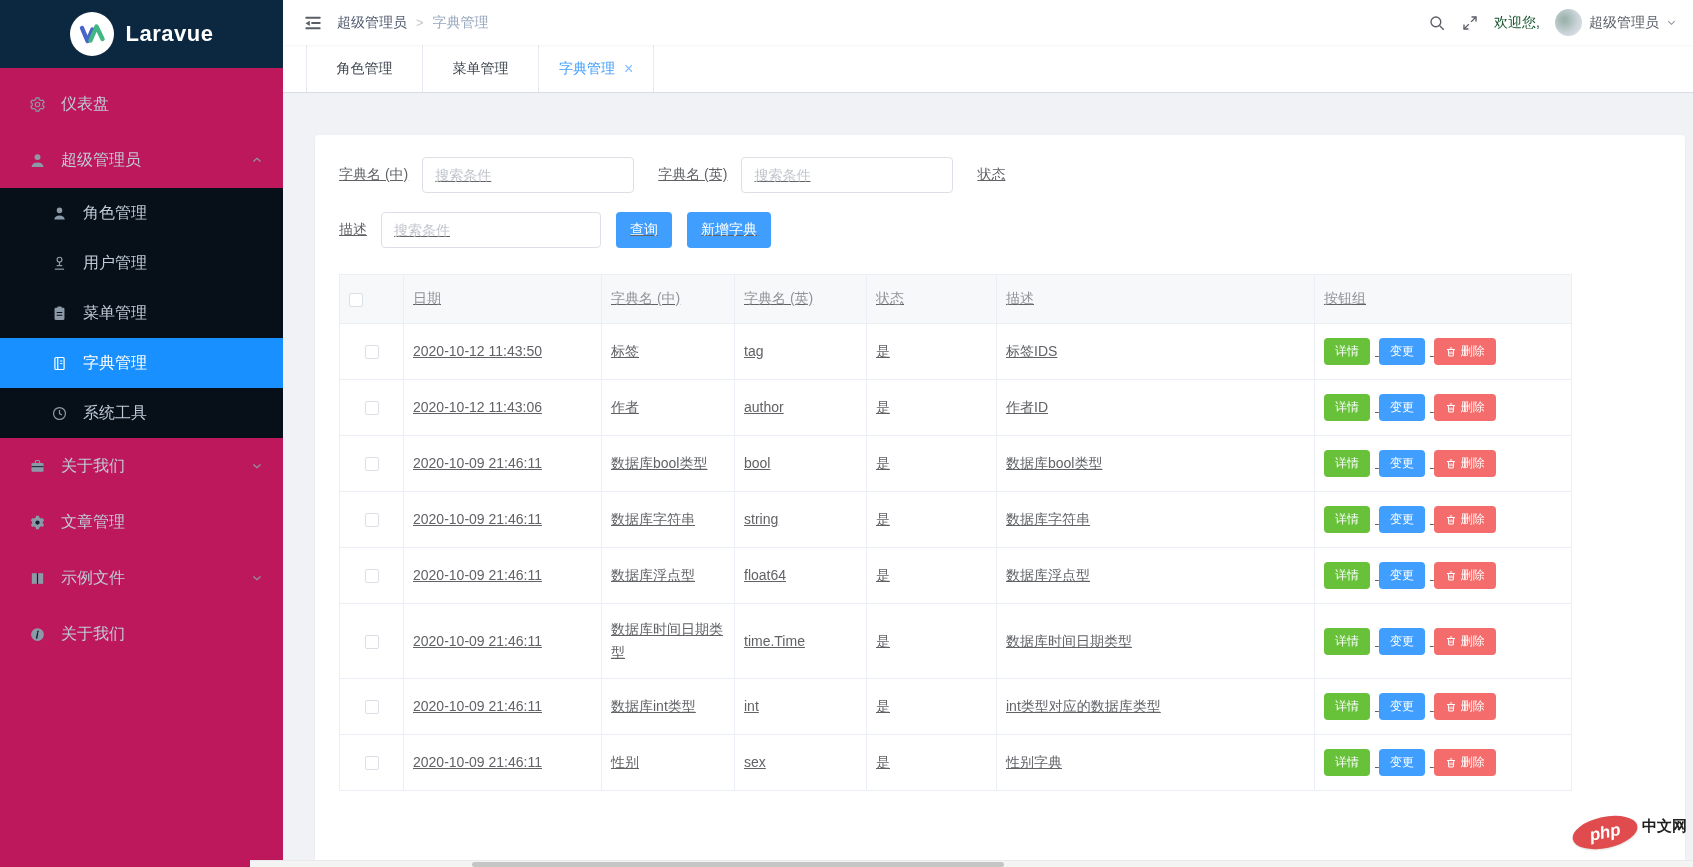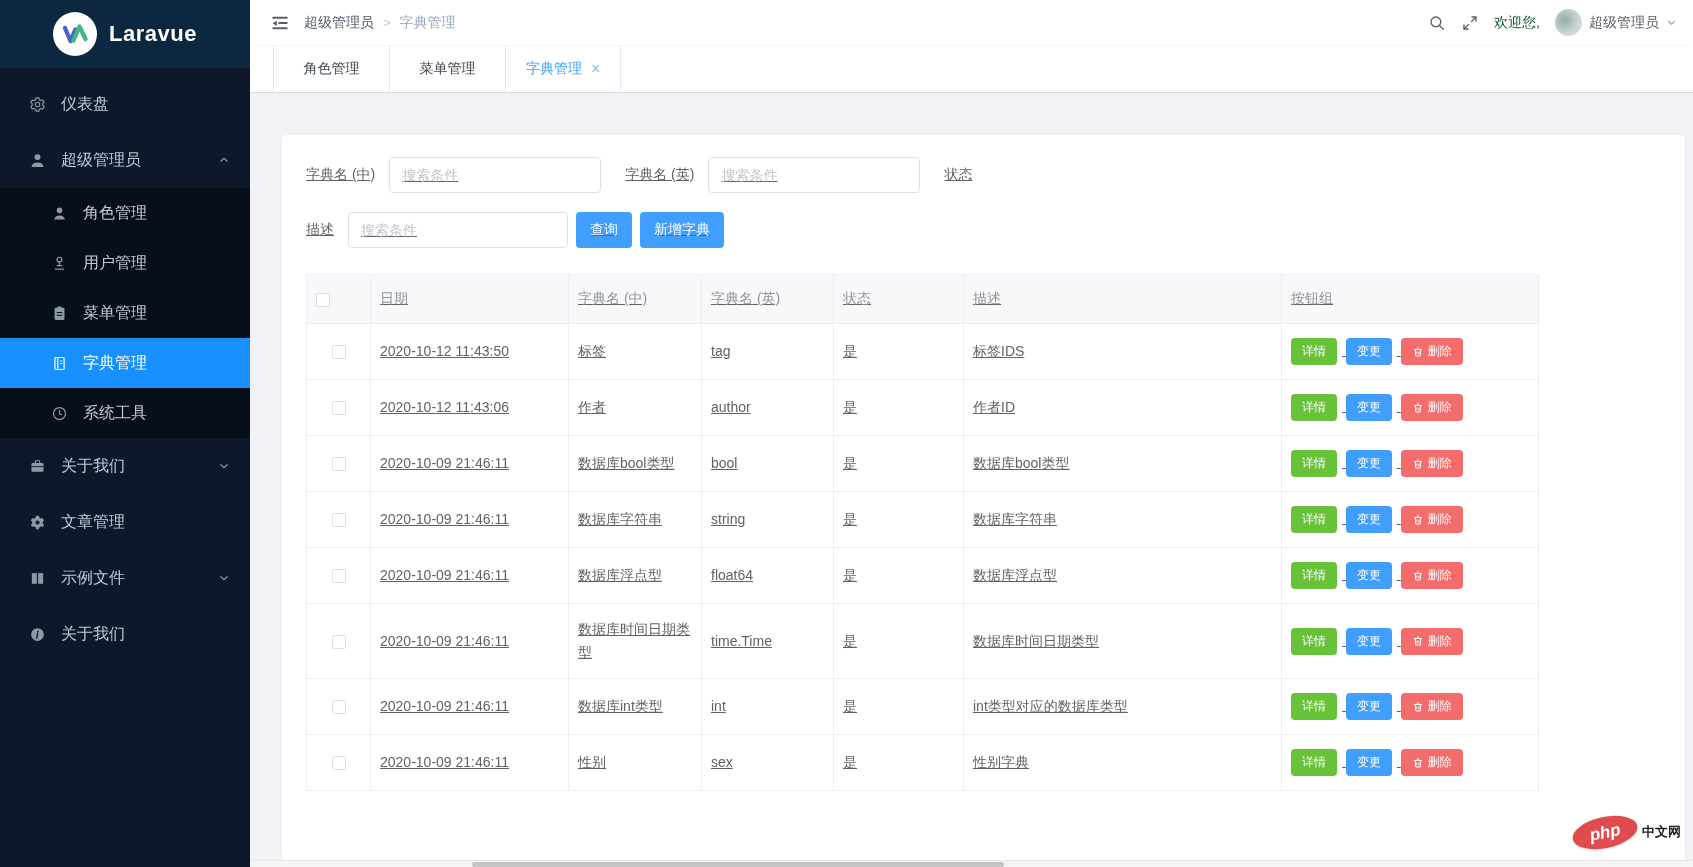--- a/index.html
+++ b/index.html
@@ -5,21 +5,21 @@
   * { box-sizing: border-box; }
   html,body { margin:0; padding:0; }
   body {
     width:1693px; height:867px; overflow:hidden; position:relative;
     font-family:"Liberation Sans","DejaVu Sans",sans-serif;
     font-size:14px; color:#606266; background:#f0f2f5;
   }
   .app { display:flex; width:100%; height:100%; }
 
   
-  .sidebar { width:250px; flex:none; background:#0f172a; color:#bfcbd9; display:flex; flex-direction:column; }
+  .sidebar { width:283px; flex:none; background:#be185d; color:#bfcbd9; display:flex; flex-direction:column; }
   .logo-bar { height:68px; background:#0c2740; display:flex; align-items:center; justify-content:center; gap:12px; flex:none; }
   .logo-circle { width:44px; height:44px; border-radius:50%; background:#fff; display:flex; align-items:center; justify-content:center; }
   .brand-name { color:#fff; font-size:22px; font-weight:bold; letter-spacing:.5px; }
   .menu { padding-top:8px; }
   .m-item { height:56px; display:flex; align-items:center; padding:0 20px 0 26px; cursor:pointer; }
   .sub-wrap { background:#071018; }
   .sub-item { height:50px; display:flex; align-items:center; padding:0 20px 0 48px; cursor:pointer; }
   .sub-item.active { background:#1890ff; color:#fff; }
   .sub-item.active .sicon { color:#fff; }
   .sicon { width:22px; margin-right:13px; color:#8c9aa8; display:flex; align-items:center; justify-content:center; }
@@ -59,21 +59,21 @@
   .filters-row { display:flex; align-items:center; margin-bottom:19px; }
   .f-label { margin-right:14px; color:#606266; white-space:nowrap; }
   .f-input { height:36px; border:1px solid #dcdfe6; border-radius:4px; padding:0 12px; font-size:14px; color:#606266; outline:none; font-family:inherit; }
   .f-input::placeholder { color:#c0c4cc; }
   .w212 { width:212px; margin-right:24px; }
   .w220 { width:220px; }
   .f-select { position:relative; width:230px; height:36px; border:1px solid #dcdfe6; border-radius:4px; display:flex; align-items:center; padding:0 30px 0 12px; color:#c0c4cc; cursor:pointer; }
   .f-select .sel-arrow { position:absolute; right:9px; top:11px; color:#c0c4cc; display:flex; }
   .sel-arrow svg { width:13px; height:13px; }
   .btn-primary { background:#409eff; color:#fff; border:none; border-radius:4px; height:36px; padding:0 14px; font-size:14px; cursor:pointer; font-family:inherit; }
-  .ml15 { margin-left:8px; }
+  .ml15 { margin-left:15px; }
 
   
   table.dict-table { border-collapse:collapse; table-layout:fixed; width:1232px; margin-top:26px; font-size:14px; color:#606266; }
   .dict-table th, .dict-table td { border:1px solid #ebeef5; }
   .dict-table th { background:#f7f8fa; color:#909399; font-weight:400; text-align:left; padding:15px 9px; }
   .dict-table td { padding:14px 9px; background:#fff; line-height:23px; }
   .c-check { text-align:center; }
   .checkbox { display:inline-block; width:14px; height:14px; border:1px solid #dcdfe6; border-radius:2px; background:#fff; vertical-align:middle; cursor:pointer; }
   .c-actions { white-space:nowrap; }
   .btn-mini { height:27px; border:none; border-radius:4px; color:#fff; font-size:12px; padding:0 11px; margin-right:5px; cursor:pointer; display:inline-flex; align-items:center; gap:4px; font-family:inherit; vertical-align:middle; }
@@ -86,21 +86,21 @@
   .card-footer { display:flex; align-items:center; margin-top:70px; }
   .pager { display:flex; align-items:center; gap:10px; color:#606266; }
   .pg-select { width:104px; height:30px; border:1px solid #dfe2e8; border-radius:3px; display:flex; align-items:center; justify-content:space-between; padding:0 9px 0 12px; color:#606266; cursor:pointer; background:#fff; }
   .pg-btn { width:37px; height:30px; border:1px solid #dfe2e8; border-radius:3px; display:flex; align-items:center; justify-content:center; color:#99a0a8; background:#fff; cursor:pointer; }
   .pg-page { color:#409eff; }
   .pg-goto-input { width:46px; height:30px; border:1px solid #dfe2e8; border-radius:3px; text-align:center; color:#606266; font-size:14px; outline:none; font-family:inherit; }
 
   
   .watermark { position:absolute; left:1572px; top:817px; display:flex; align-items:flex-start; gap:4px; z-index:60; }
   .wm-oval { width:66px; height:31px; background:#e04b4e; border-radius:50%; transform:rotate(-12deg); color:#fff; font-weight:bold; font-style:italic; font-size:17px; display:flex; align-items:center; justify-content:center; box-shadow:0 1px 2px rgba(0,0,0,.15); }
-  .wm-text { color:#1f1f1f; font-size:13px; font-weight:bold; margin-top:6px; }
+  .wm-text { color:#1f1f1f; font-size:15px; font-weight:bold; }
   .hscroll { position:absolute; left:250px; right:0; bottom:0; height:7px; background:#f4f4f4; border-top:1px solid #e9e9e9; z-index:70; }
   .hscroll-thumb { position:absolute; left:222px; width:532px; top:1px; height:5px; background:#c5c5c5; border-radius:3px; }
 </style>
 </head>
 <body>
 
 <div class="app">
 
   <aside class="sidebar">
     <div class="logo-bar">

